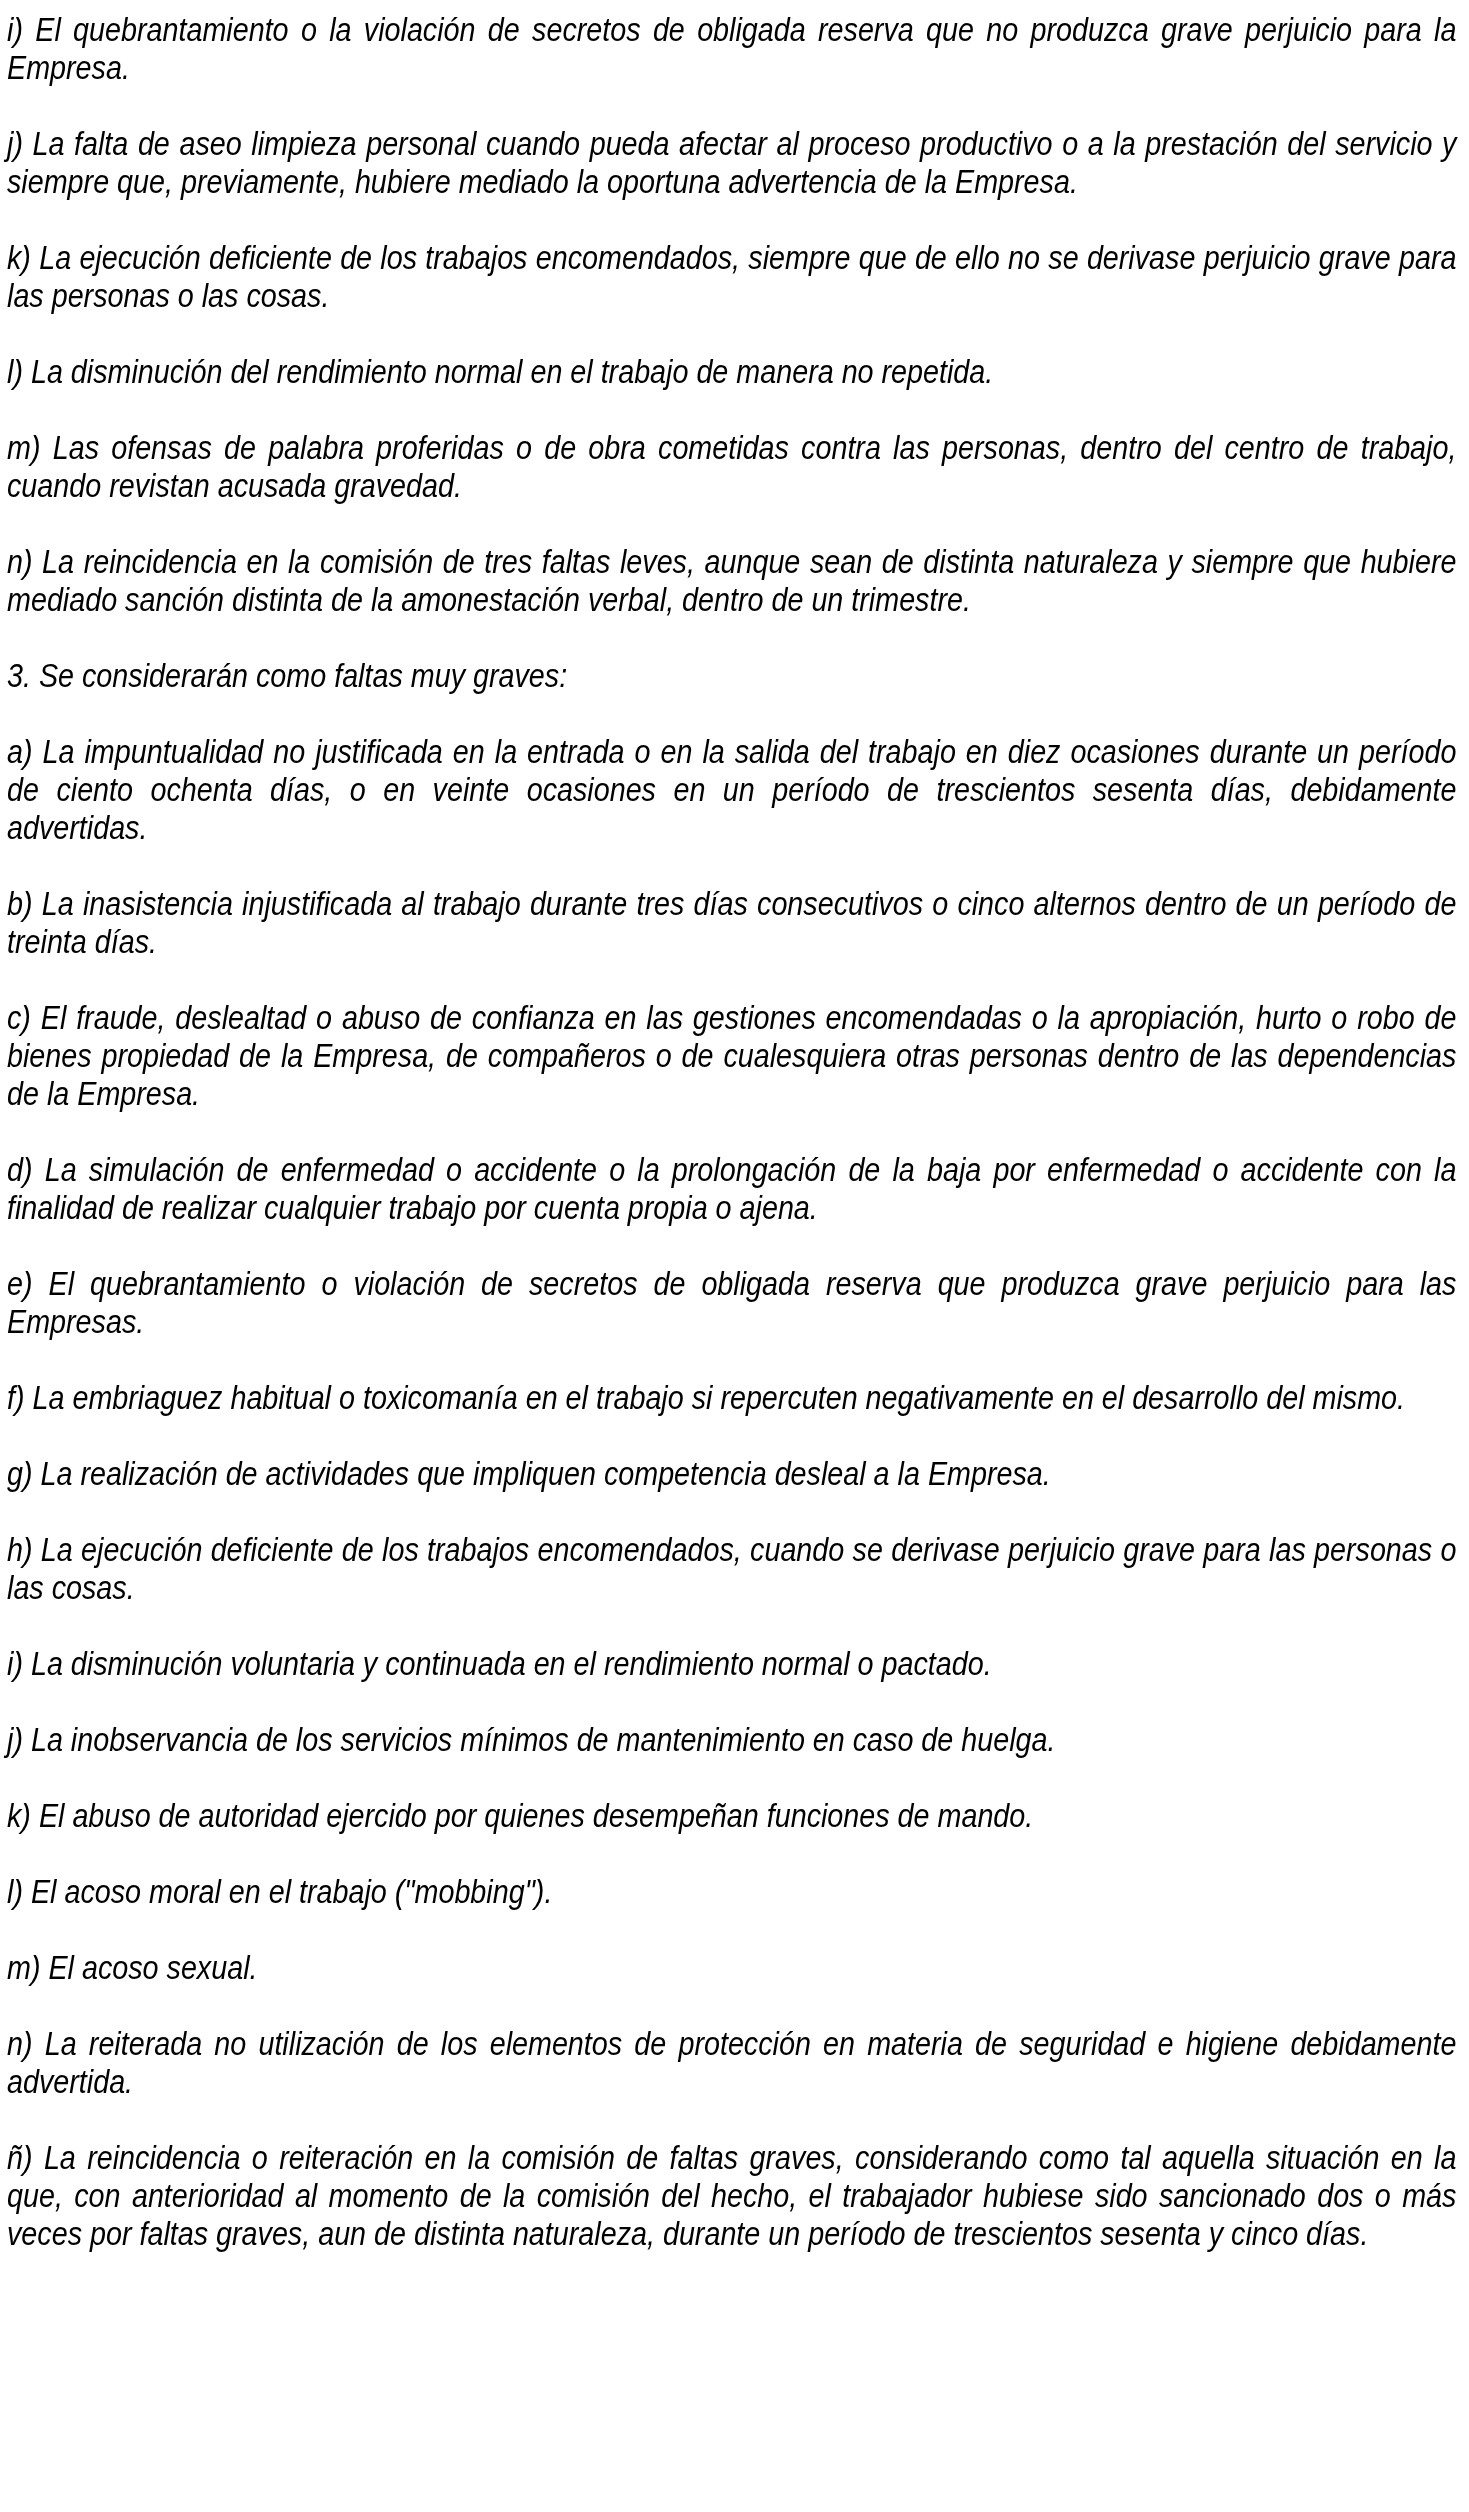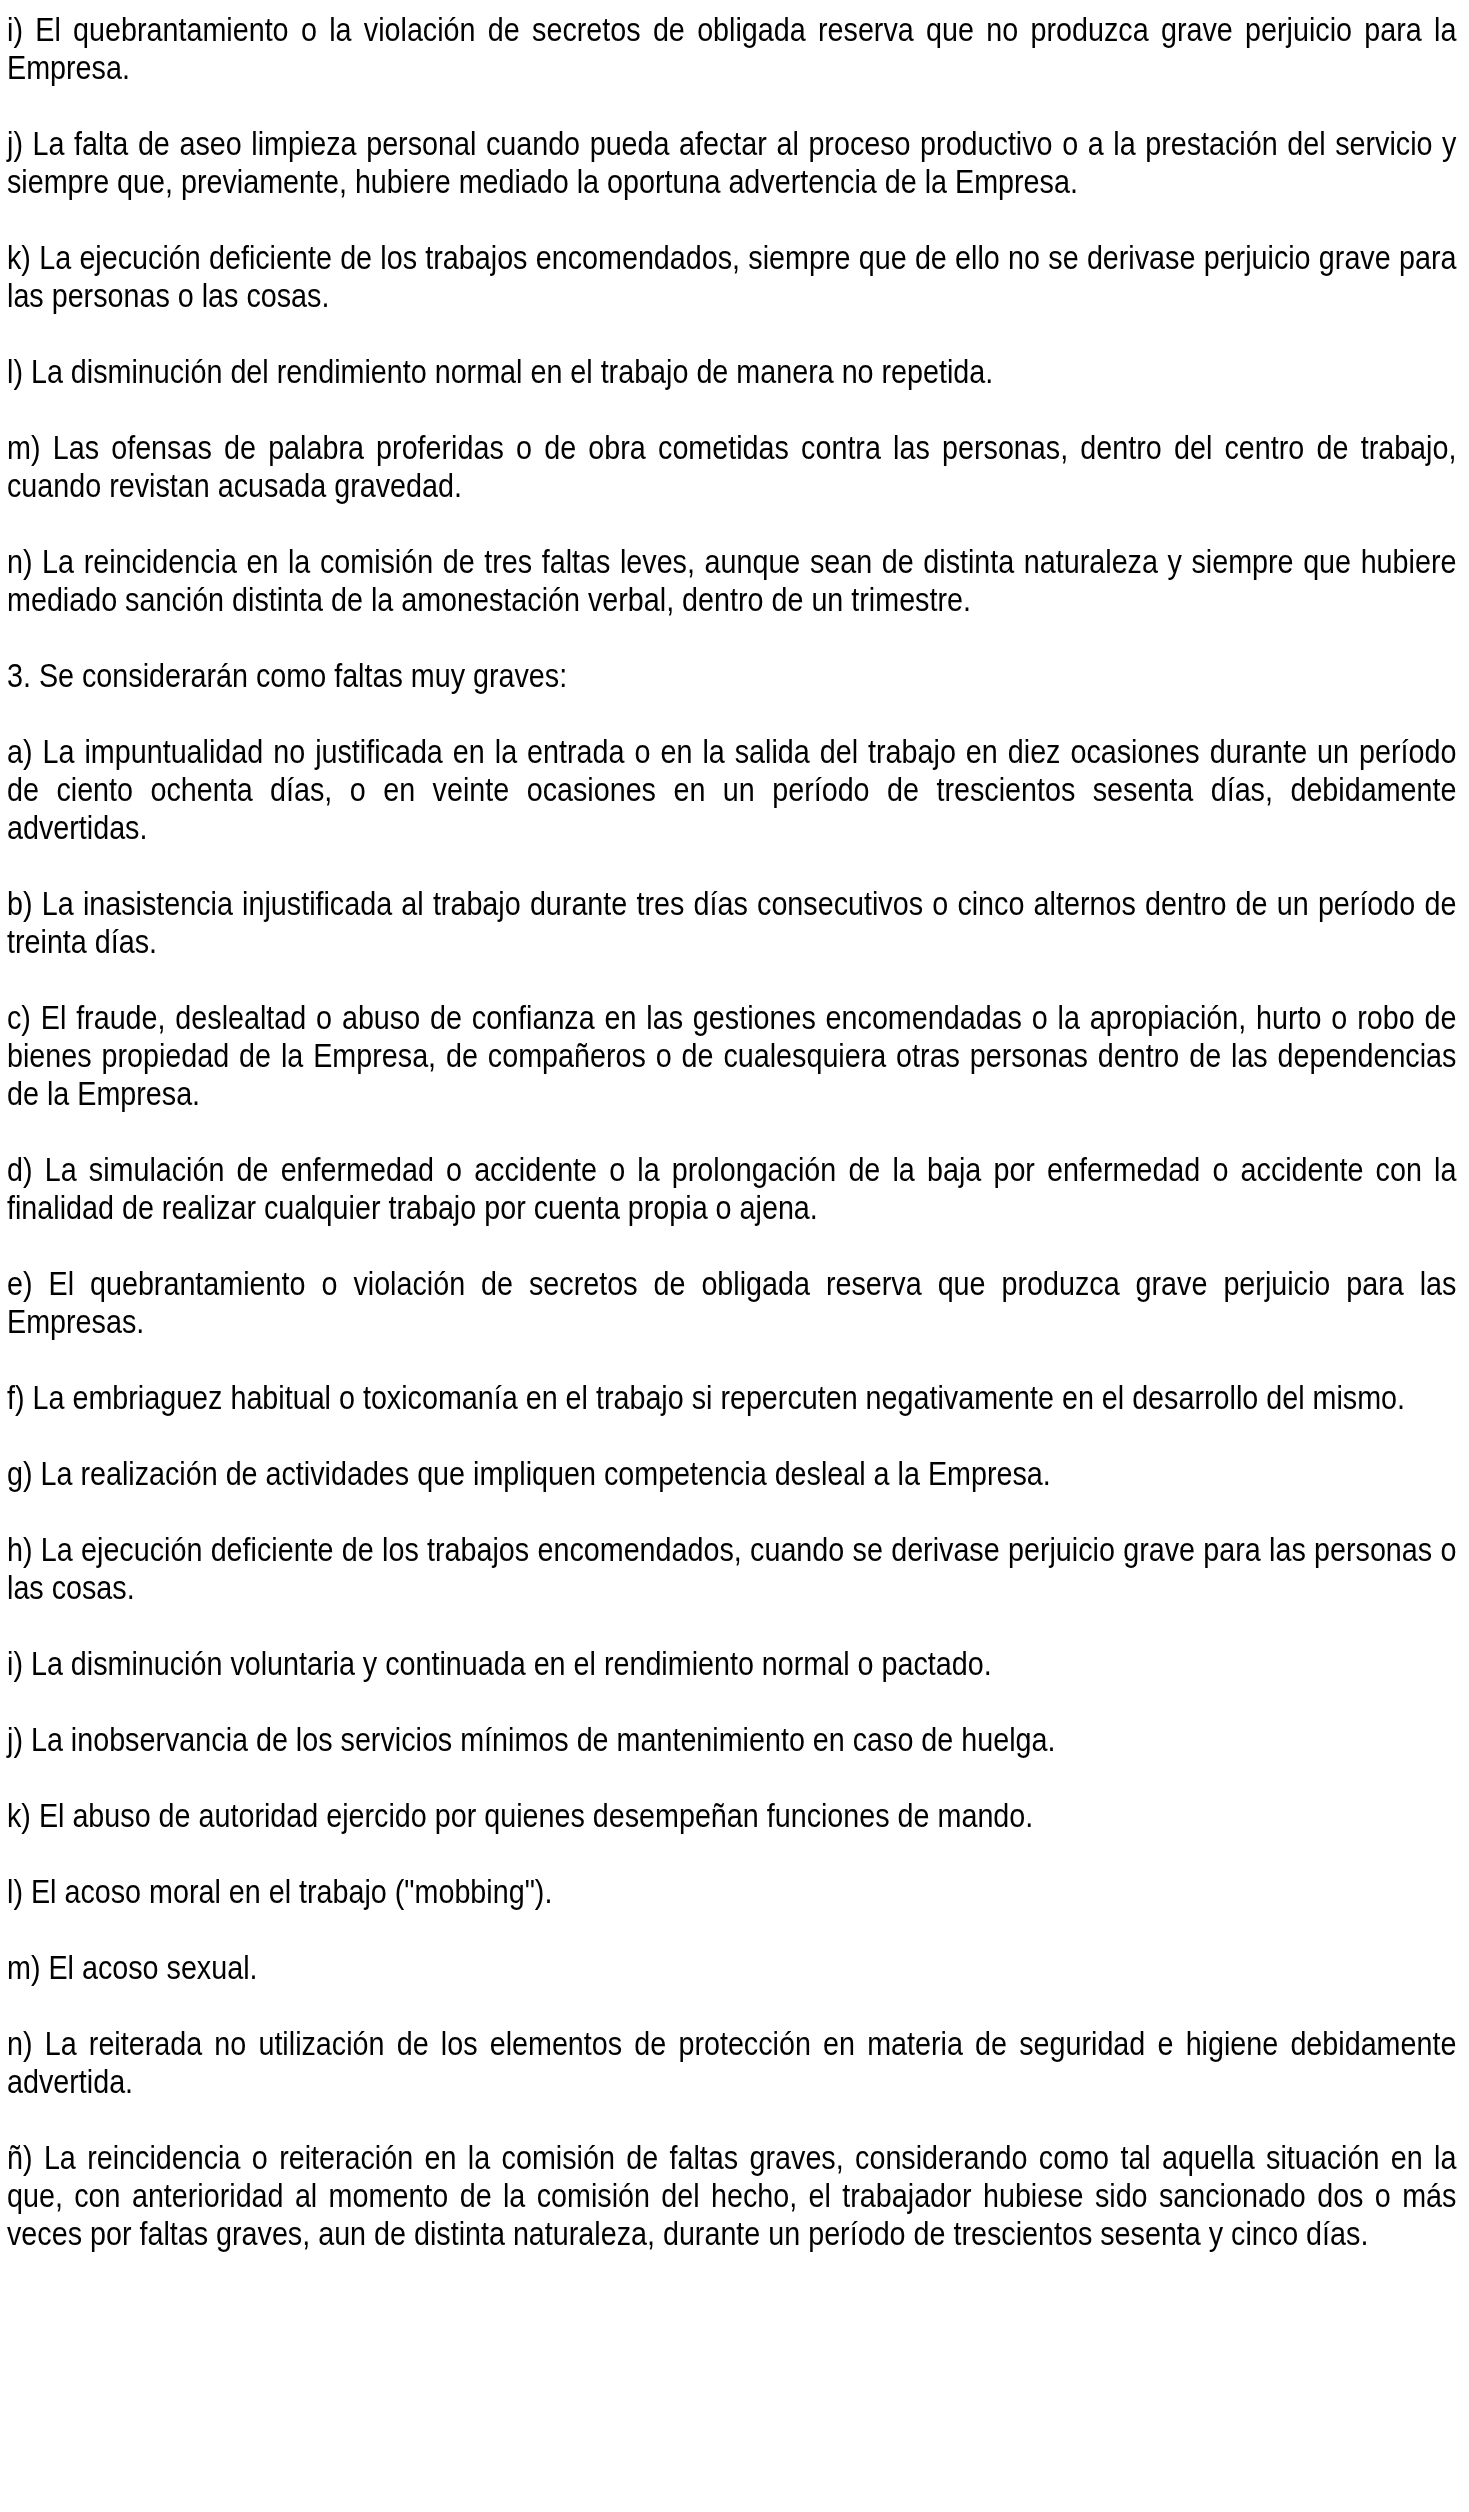--- a/index.html
+++ b/index.html
@@ -9,20 +9,21 @@
   }
   body {
     width: 1470px;
     min-height: 2512px;
     overflow: hidden;
     font-family: "Liberation Sans", "DejaVu Sans", sans-serif;
     color: #000000;
   }
   .page {
     padding: 11.4px 0 0 7px;
+    font-style: italic;
   }
   
   .doc-column {
     width: 1666px;
     transform: scaleX(0.87);
     transform-origin: top left;
   }
   .para {
     margin: 0 0 38px 0;
     font-size: 33px;

